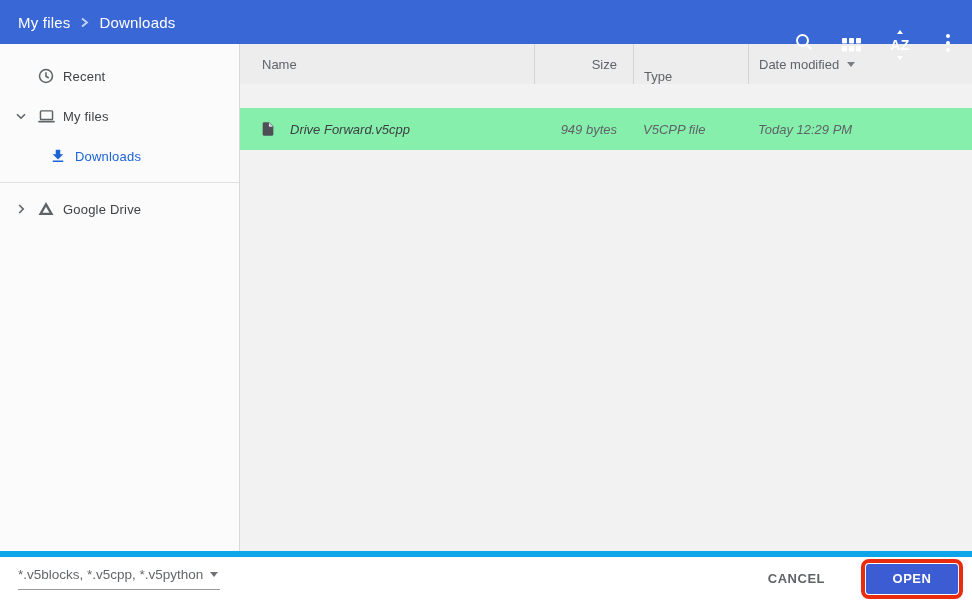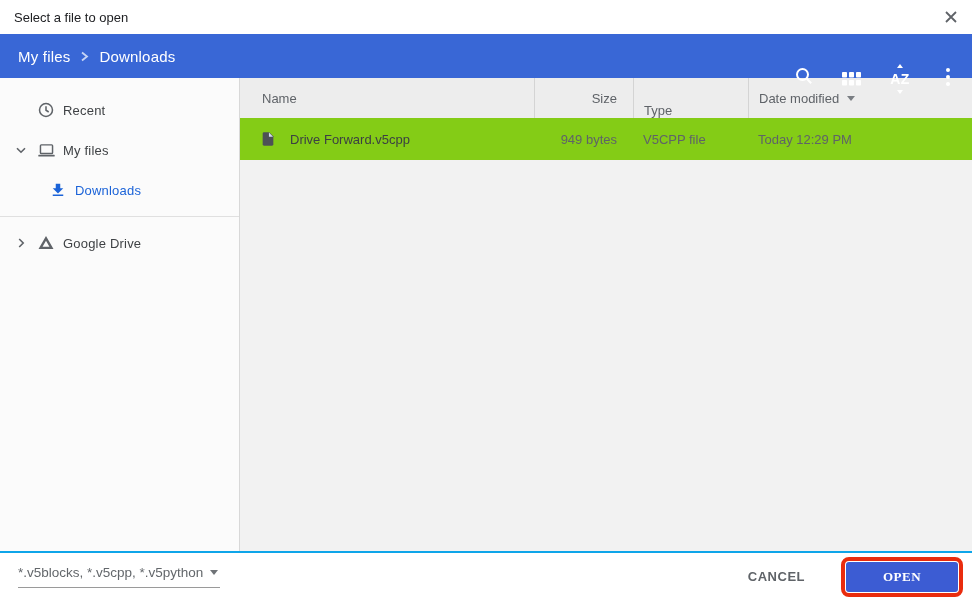--- a/index.html
+++ b/index.html
@@ -38,69 +38,61 @@
   .sidebar{width:240px;flex:0 0 240px;background:#fbfbfb;border-right:1px solid #d8d8d8;
     box-sizing:border-box;padding-top:12px;}
   .side-item{height:40px;display:flex;align-items:center;padding-left:10px;cursor:pointer;}
   .chev-box{width:22px;height:22px;display:flex;align-items:center;justify-content:center;flex:0 0 22px;}
   .side-ic{width:24px;height:24px;display:flex;align-items:center;justify-content:center;flex:0 0 24px;margin-left:2px;}
   .side-label{margin-left:5px;font-size:13px;font-weight:500;color:#3f4245;letter-spacing:.2px;}
   .side-item.child{padding-left:44px;}
   .side-item.selected .side-label{color:#1b63d8;}
   .side-divider{height:1px;background:#e0e0e0;margin:6px 0;}
 
-  .main{flex:1 1 auto;display:flex;flex-direction:column;background:#f2f2f2;min-width:0;}
+  .main{flex:1 1 auto;display:flex;flex-direction:column;background:#f2f2f2;min-width:0;gap:24px;}
   .thead{height:40px;flex:0 0 40px;background:#ededed;display:grid;
     grid-template-columns:294px 99px 115px 1fr;align-items:center;
     font-size:13px;color:#5f6368;font-weight:500;}
   .th{height:100%;display:flex;align-items:center;box-sizing:border-box;cursor:pointer;padding-left:40px;}
   .th.c1{padding-left:22px;}
   .th.c2{justify-content:flex-end;padding-right:16px;border-left:1px solid #d4d4d4;}
   .th.c3{padding-left:10px;border-left:1px solid #d4d4d4;align-items:flex-end;}
   .th.c4{padding-left:10px;border-left:1px solid #d4d4d4;}
   .sort-caret{width:0;height:0;margin-left:8px;border-left:4px solid transparent;
     border-right:4px solid transparent;border-top:5px solid #7a7e83;}
-  .trow{height:42px;flex:0 0 42px;background:#84cc16;display:grid;
-    grid-template-columns:294px 99px 115px 1fr;align-items:center;font-size:13px;color:#5f6368;cursor:pointer;}
+  .trow{height:42px;flex:0 0 42px;background:#86efac;display:grid;
+    grid-template-columns:294px 99px 115px 1fr;align-items:center;font-size:13px;color:#5f6368;cursor:pointer;font-style:italic;}
   .td{box-sizing:border-box;white-space:nowrap;overflow:hidden;text-overflow:ellipsis;}
   .td.c1{padding-left:20px;display:flex;align-items:center;color:#3c4043;}
   .td.c2{text-align:right;padding-right:16px;}
   .td.c3{padding-left:10px;}
   .td.c4{padding-left:10px;}
   .file-ic{width:18px;height:18px;margin-right:12px;flex:0 0 18px;display:flex;align-items:center;}
   .empty-area{flex:1 1 auto;background:#f2f2f2;}
 
   
-  .footer{height:49px;flex:0 0 49px;background:#ffffff;border-top:2px solid #0ea5e9;box-sizing:border-box;
+  .footer{height:49px;flex:0 0 49px;background:#ffffff;border-top:6px solid #0ea5e9;box-sizing:border-box;
     display:flex;align-items:center;justify-content:space-between;}
   .filter-btn{margin-left:18px;background:transparent;border:none;border-bottom:1px solid #9a9a9a;
     padding:0 2px 7px 0;display:flex;align-items:center;cursor:pointer;font-family:inherit;}
   .filter-text{font-size:13.5px;color:#63676b;}
   .filter-caret{width:0;height:0;margin-left:7px;border-left:4.5px solid transparent;
     border-right:4.5px solid transparent;border-top:5px solid #6f7377;}
   .actions{display:flex;align-items:center;margin-right:9px;}
   .cancel-btn{background:transparent;border:none;color:#5f6368;font-size:13px;font-weight:700;
     letter-spacing:.5px;font-family:inherit;cursor:pointer;margin-right:37px;padding:6px 4px;text-align:right;}
-  .open-btn{width:112px;height:30px;background:#3c5cd3;color:#ffffff;border:none;border-radius:3px;
-    font-size:13px;font-weight:700;letter-spacing:.5px;font-family:Liberation Serif, serif;cursor:pointer;
+  .open-btn{width:92px;height:30px;background:#3c5cd3;color:#ffffff;border:none;border-radius:3px;
+    font-size:13px;font-weight:700;letter-spacing:.5px;font-family:Liberation Sans, sans-serif;cursor:pointer;
     outline:4px solid #e92c0e;outline-offset:1px;margin-right:5px;}
 </style>
 </head>
 <body>
 
 <div class="app">
 
-  <div class="titlebar">
-    <span class="title">Select a file to open</span>
-    <button class="close-btn" aria-label="close">
-      <svg width="14" height="14" viewBox="0 0 14 14">
-        <path d="M2 2 L12 12 M12 2 L2 12" stroke="#5f6368" stroke-width="1.8" fill="none"></path>
-      </svg>
-    </button>
-  </div>
 
   <div class="toolbar">
     <div class="breadcrumb">
       <button class="crumb">My files</button>
       <span class="crumb-sep">
         <svg width="9" height="11" viewBox="0 0 9 11">
             <path d="M2 1.5 L7 5.5 L2 9.5" stroke="#dfe7fb" stroke-width="1.8" fill="none"></path>
           </svg>
       </span>
       <button class="crumb">Downloads</button>

